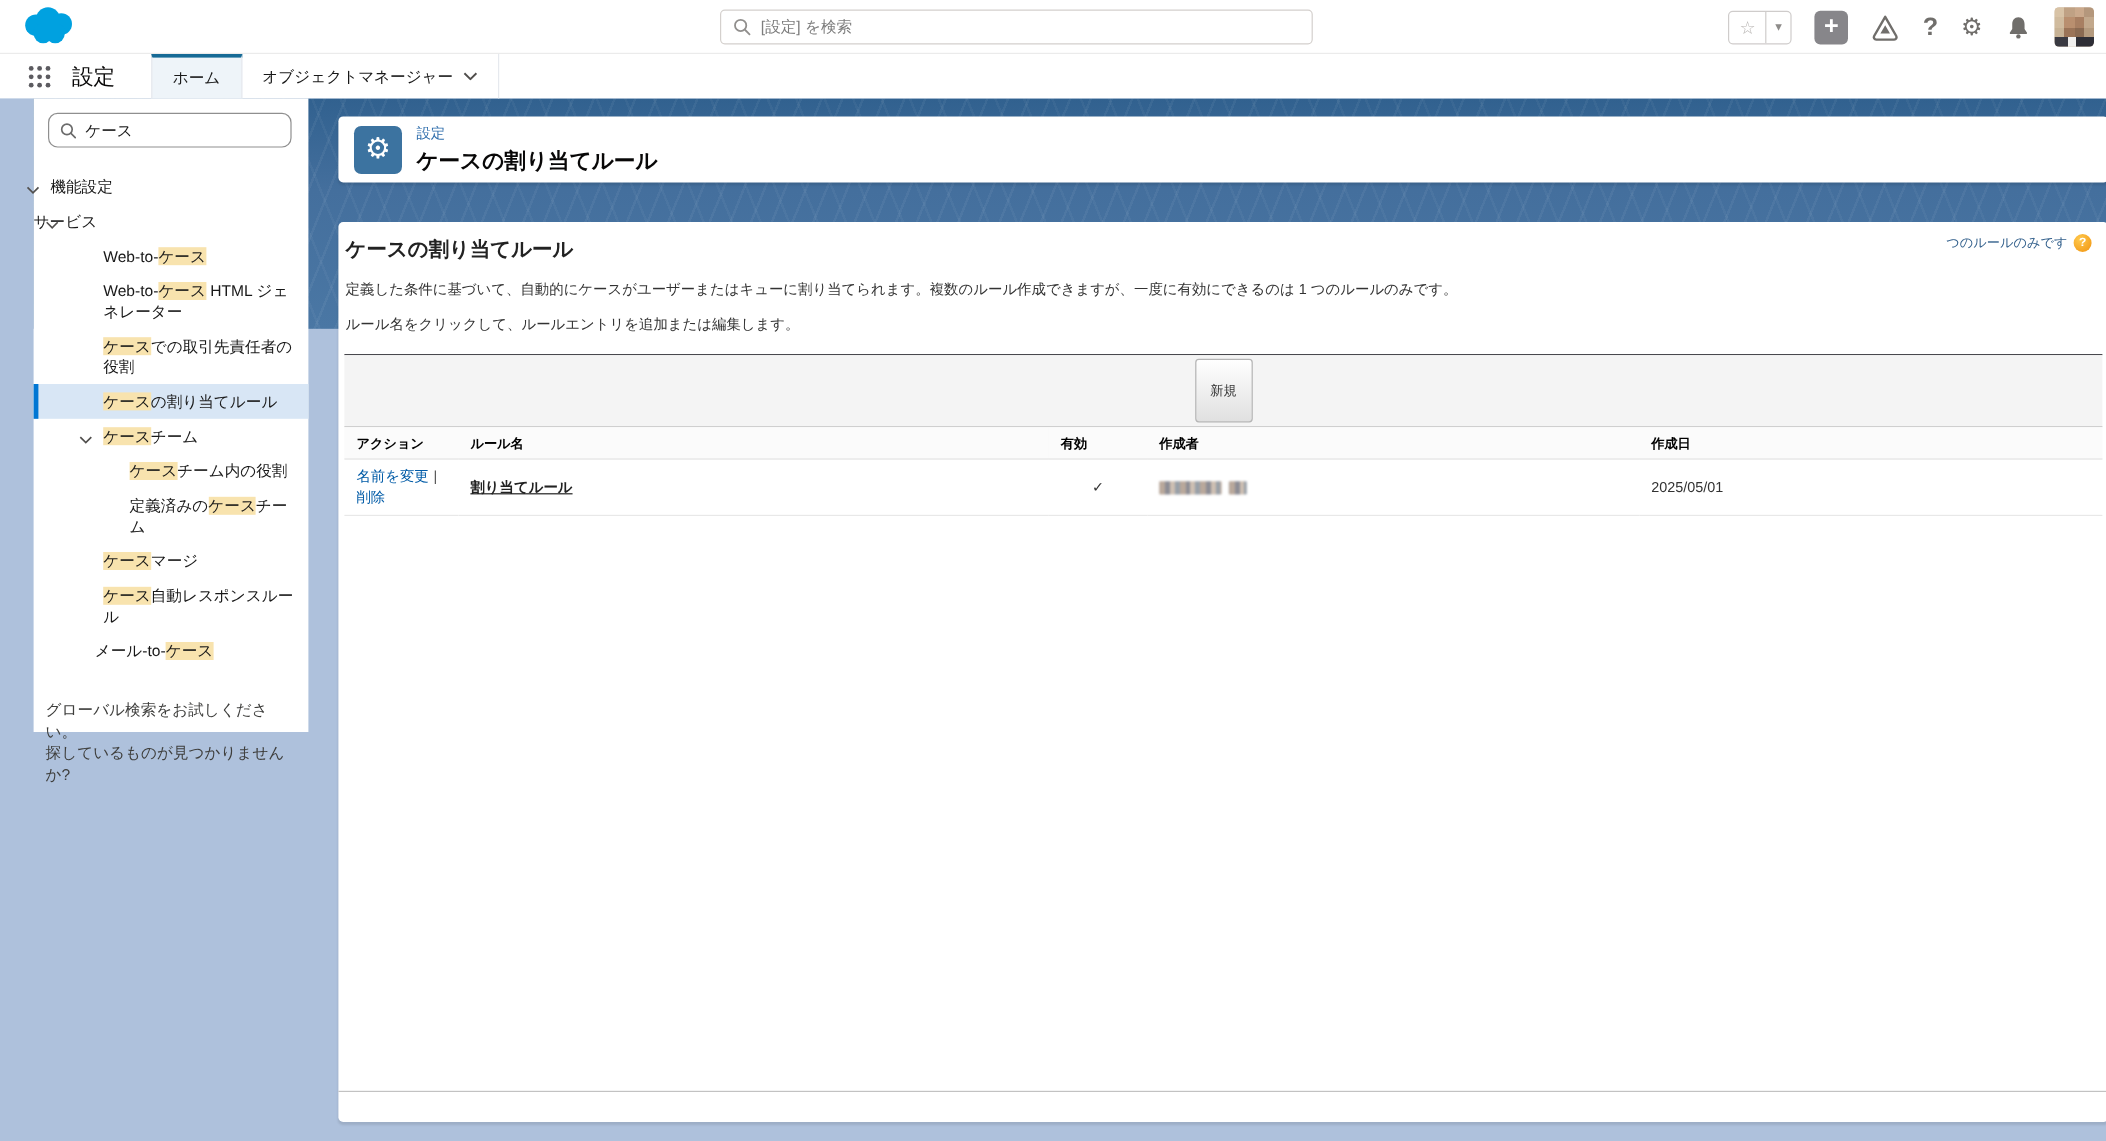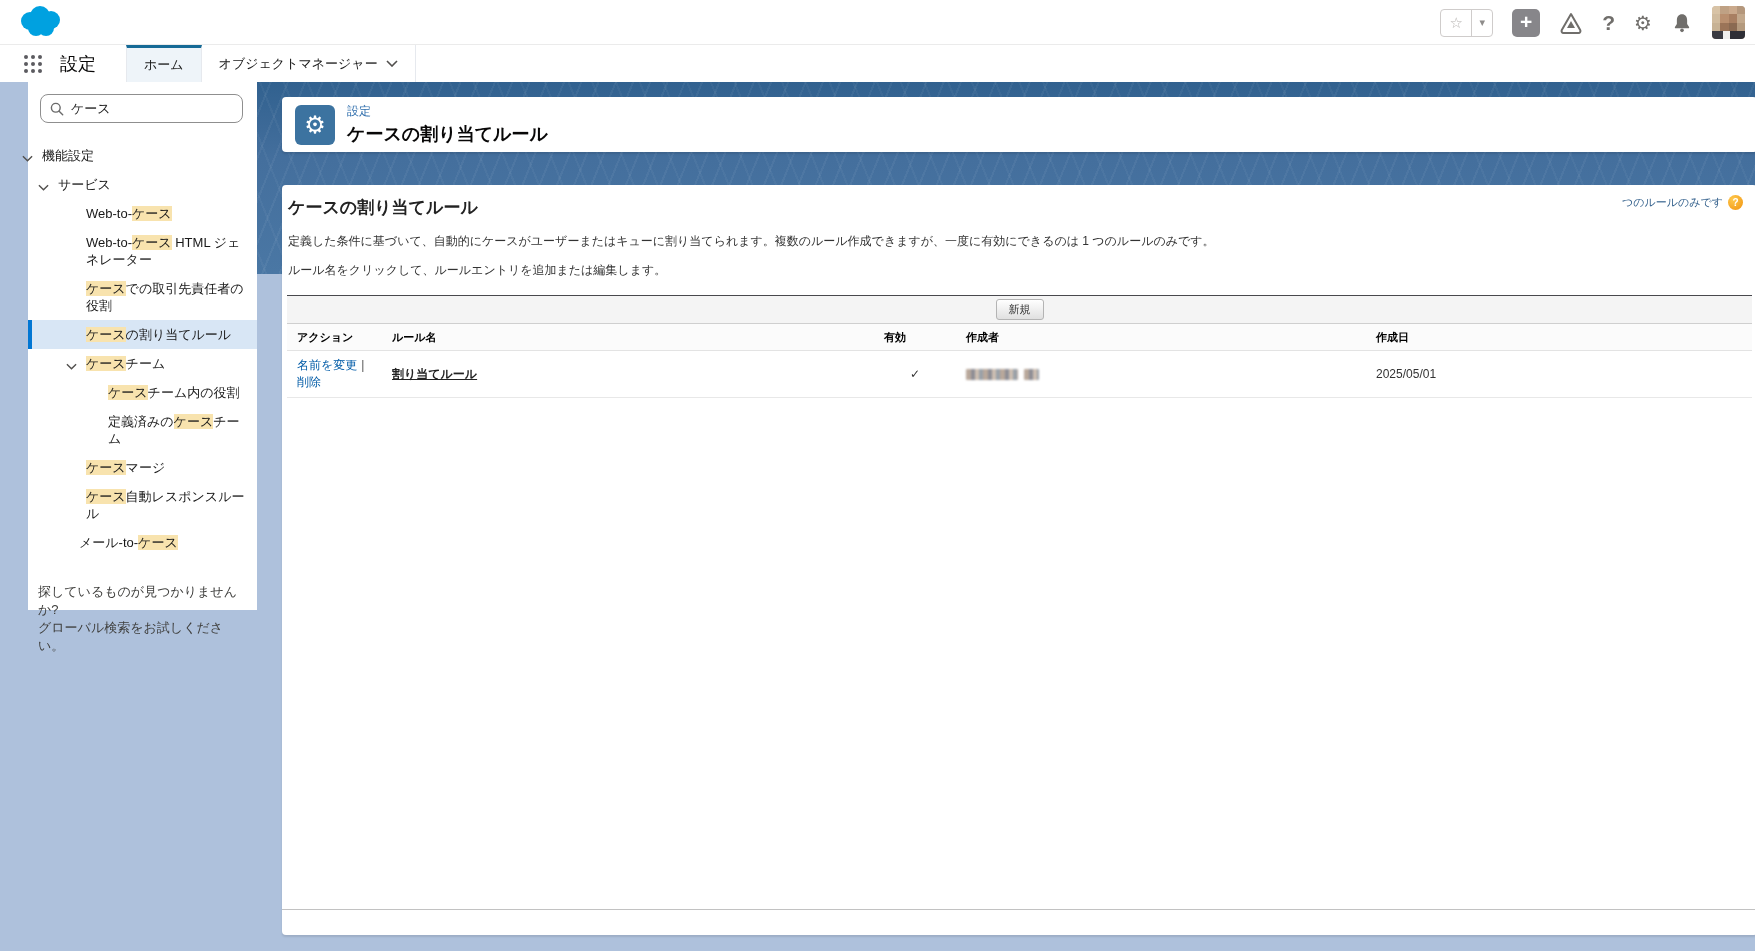--- a/index.html
+++ b/index.html
@@ -64,21 +64,21 @@
   
   .content-card { position:absolute; left:254px; top:103px; width:1475px; height:750px; background:#fff; border-radius:4px; z-index:1; box-shadow:0 2px 2px rgba(0,0,0,.1); padding:9px 5px 0 5px; }
   .help-row { position:absolute; right:14px; top:10px; display:flex; align-items:center; gap:5px; }
   .help-row a { font-size:11px; color:#33608c; text-decoration:none; }
   .help-badge { width:15px; height:15px; border-radius:50%; background:radial-gradient(circle at 35% 30%, #ffc94d, #f0920e); color:#fff; font-size:10px; font-weight:bold; text-align:center; line-height:15px; }
   .c-title { font-size:17px; font-weight:bold; color:#222; margin:2px 0 14px 1px; }
   .c-desc { font-size:12px; color:#333; margin:0 0 12px 1px; }
 
   .tbl { margin-top:16px; border-top:1px solid #48484d; }
   .tbl-toolbar { background:#f4f4f4; border-bottom:1px solid #cfcfcf; text-align:center; padding:3px 0; }
-  .btn-new { font-size:11px; color:#333; background:linear-gradient(#fff,#e0e0e0); border:1px solid #b4b4b4; border-radius:3px; padding:2px 12px; cursor:pointer; font-family:Liberation Sans, sans-serif; }
+  .btn-new { font-size:11px; color:#333; background:linear-gradient(#fff,#e0e0e0); border:1px solid #b4b4b4; border-radius:3px; padding:18px 12px; cursor:pointer; font-family:Liberation Sans, sans-serif; }
   table.rules { width:100%; border-collapse:collapse; table-layout:fixed; }
   table.rules th { font-size:11px; font-weight:bold; color:#000; text-align:left; padding:6px 10px 5px 10px; background:#fbfbfb; border-bottom:1px solid #e3e3e3; }
   table.rules td { font-size:12px; color:#333; padding:6px 10px; border-bottom:1px solid #e8e8e8; background:#fff; }
   th.col-active, td.col-active { text-align:center; }
   td a.act { color:#015ba7; text-decoration:none; }
   td .sep { color:#555; margin:0 4px; }
   td a.rule { color:#222; font-weight:bold; text-decoration:underline; }
   .redact { display:inline-block; height:11px; border-radius:1px; filter:blur(1px); vertical-align:middle;
             background:repeating-linear-gradient(90deg,#b9a89b 0 5px,#8d8d95 5px 9px,#cdbfb2 9px 13px,#99a0a8 13px 17px); }
   .redact.r1 { width:52px; margin-right:6px; }
@@ -94,20 +94,27 @@
     <svg class="logo" width="52" height="37" viewBox="0 0 52 37">
       <g fill="#00a1e0">
         <circle cx="14" cy="17" r="9"></circle>
         <circle cx="24" cy="12" r="10"></circle>
         <circle cx="35" cy="16" r="9"></circle>
         <circle cx="20" cy="24" r="8"></circle>
         <circle cx="30" cy="24" r="8"></circle>
         <rect x="12" y="16" width="26" height="12" rx="6"></rect>
       </g>
     </svg>
+    <div class="gsearch">
+      <svg width="15" height="15" viewBox="0 0 15 15">
+        <circle cx="6.2" cy="6.2" r="4.7" fill="none" stroke="#918f8d" stroke-width="1.5"></circle>
+        <line x1="9.8" y1="9.8" x2="13.6" y2="13.6" stroke="#918f8d" stroke-width="1.5" stroke-linecap="round"></line>
+      </svg>
+      <input type="text" placeholder="[設定] を検索" style="">
+    </div>
     <div class="gicons">
       <div class="fav">
         <span class="seg star">☆</span>
         <span class="seg caret">▾</span>
       </div>
       <div class="plusbtn">+</div>
       <span class="gico">
         <svg width="24" height="24" viewBox="0 0 24 24">
           <path d="M12 3 L21.2 19 a2 2 0 0 1 -1.7 3 H4.5 a2 2 0 0 1 -1.7 -3 Z" fill="none" stroke="#706e6b" stroke-width="2" stroke-linejoin="round"></path>
           <path d="M12 10 L16 17 H8 Z" fill="#706e6b"></path>
@@ -176,39 +183,39 @@
         <svg width="14" height="14" viewBox="0 0 15 15">
           <circle cx="6.2" cy="6.2" r="4.7" fill="none" stroke="#6b6b6b" stroke-width="1.5"></circle>
           <line x1="9.8" y1="9.8" x2="13.6" y2="13.6" stroke="#6b6b6b" stroke-width="1.5" stroke-linecap="round"></line>
         </svg>
         <input type="text" value="ケース" style="">
       </div>
       <ul class="tree">
           <li style="padding-left: 14px;"><span class="chev" style="left: -6px;"><svg width="11" height="7" viewBox="0 0 12 7">
                 <polyline points="1,1 6,6 11,1" fill="none" stroke="#514f4d" stroke-width="1.5"></polyline>
               </svg></span><span>機能設定</span></li>
-          <li style="padding-left: 30px; font-family: Liberation Serif, serif;"><span class="chev" style="left: 10px;"><svg width="11" height="7" viewBox="0 0 12 7">
+          <li style=" font-family: Liberation Serif, serif;"><span class="chev" style="left: 10px;"><svg width="11" height="7" viewBox="0 0 12 7">
                 <polyline points="1,1 6,6 11,1" fill="none" stroke="#514f4d" stroke-width="1.5"></polyline>
               </svg></span><span>サービス</span></li>
           <li style="padding-left: 58px;"><span>Web-to-</span><span class="hl">ケース</span></li>
           <li style="padding-left: 58px;"><span>Web-to-</span><span class="hl">ケース</span><span> HTML ジェネレーター</span></li>
           <li style="padding-left: 58px;"><span class="hl">ケース</span><span>での取引先責任者の役割</span></li>
           <li class="selected" style="padding-left: 58px;"><span class="hl">ケース</span><span>の割り当てルール</span></li>
           <li style="padding-left: 58px;"><span class="chev" style="left: 38px;"><svg width="11" height="7" viewBox="0 0 12 7">
                 <polyline points="1,1 6,6 11,1" fill="none" stroke="#514f4d" stroke-width="1.5"></polyline>
               </svg></span><span class="hl">ケース</span><span>チーム</span></li>
           <li style="padding-left: 80px;"><span class="hl">ケース</span><span>チーム内の役割</span></li>
           <li style="padding-left: 80px;"><span>定義済みの</span><span class="hl">ケース</span><span>チーム</span></li>
           <li style="padding-left: 58px;"><span class="hl">ケース</span><span>マージ</span></li>
           <li style="padding-left: 58px;"><span class="hl">ケース</span><span>自動レスポンスルール</span></li>
           <li style="padding-left: 51px;"><span>メール-to-</span><span class="hl">ケース</span></li>
         </ul>
       <div class="sb-footer">
+        <div>グローバル検索をお試しください。</div>
         <div>探しているものが見つかりませんか?</div>
-        <div>グローバル検索をお試しください。</div>
       </div>
     </aside>
 
     <section class="hdr-card">
       <div class="tile">⚙</div>
       <div>
         <div class="eyebrow">設定</div>
         <h1>ケースの割り当てルール</h1>
       </div>
     </section>

